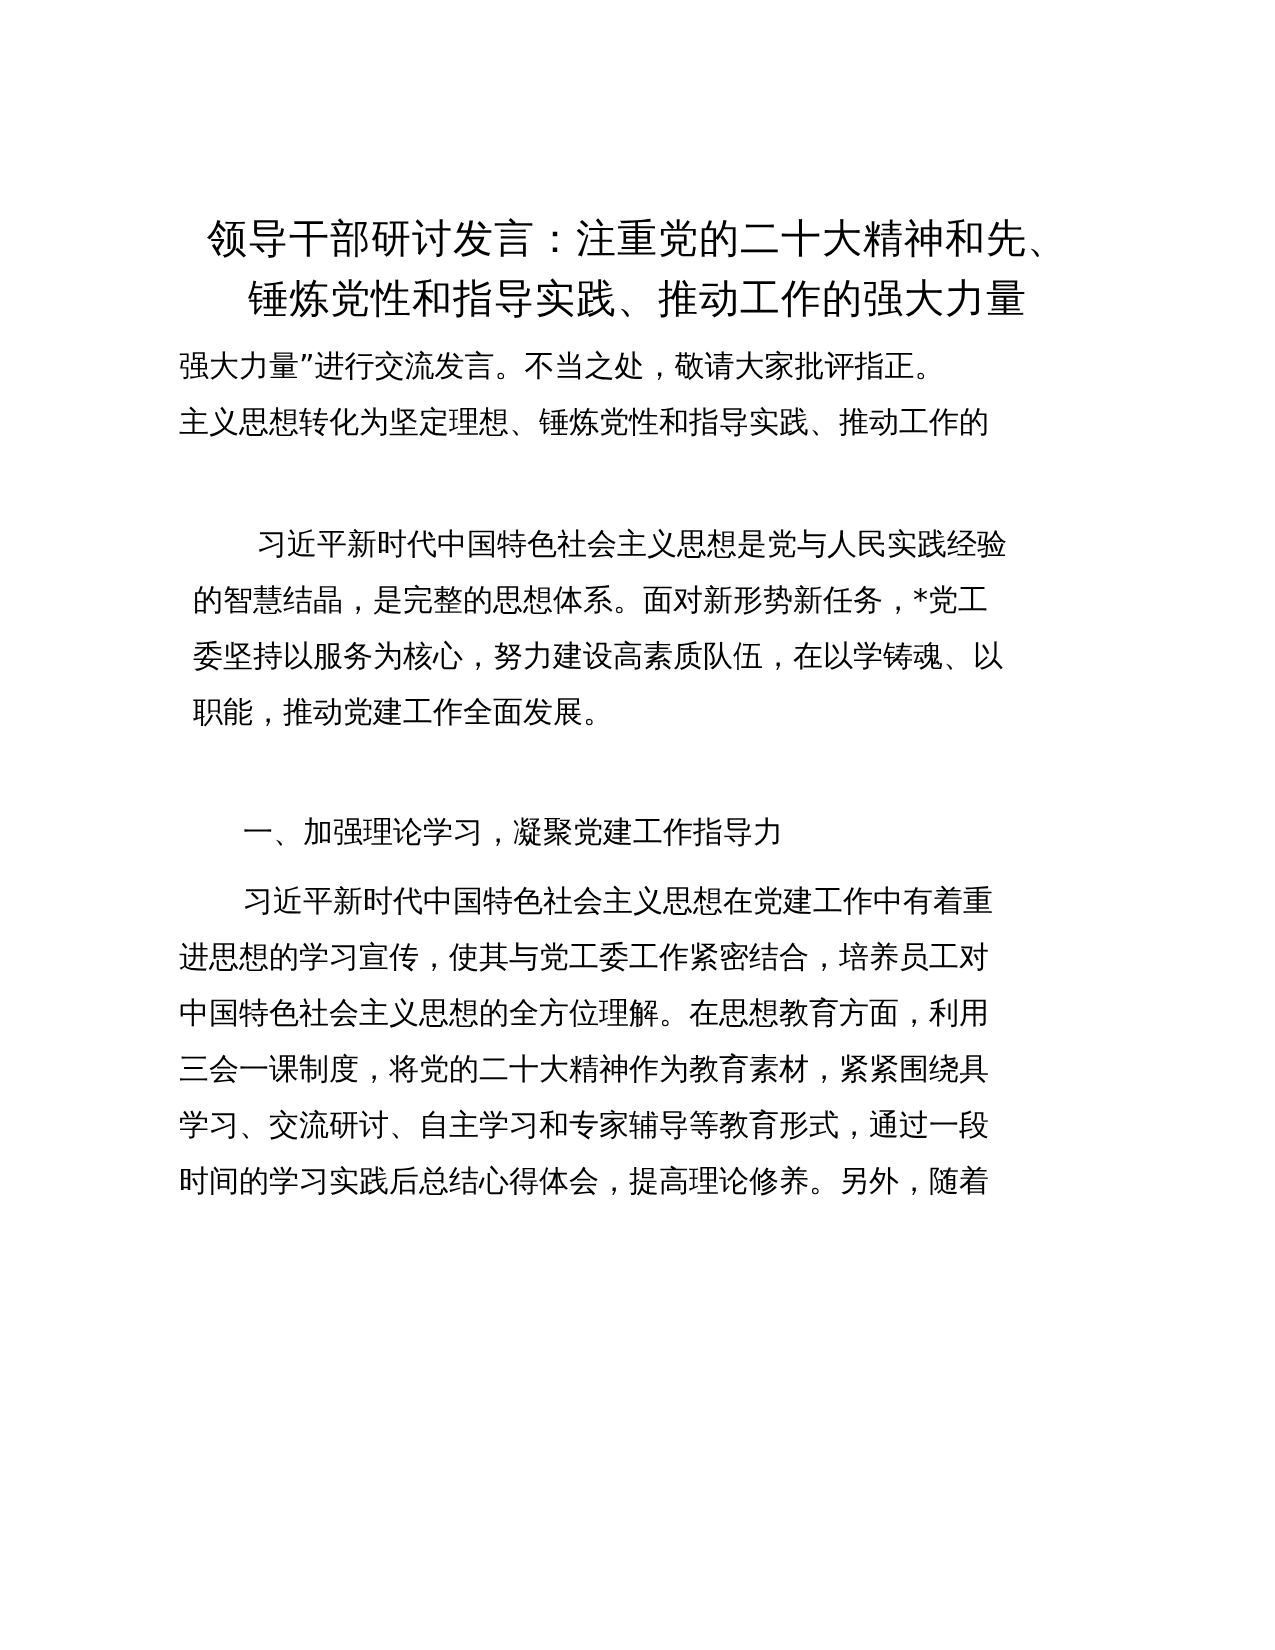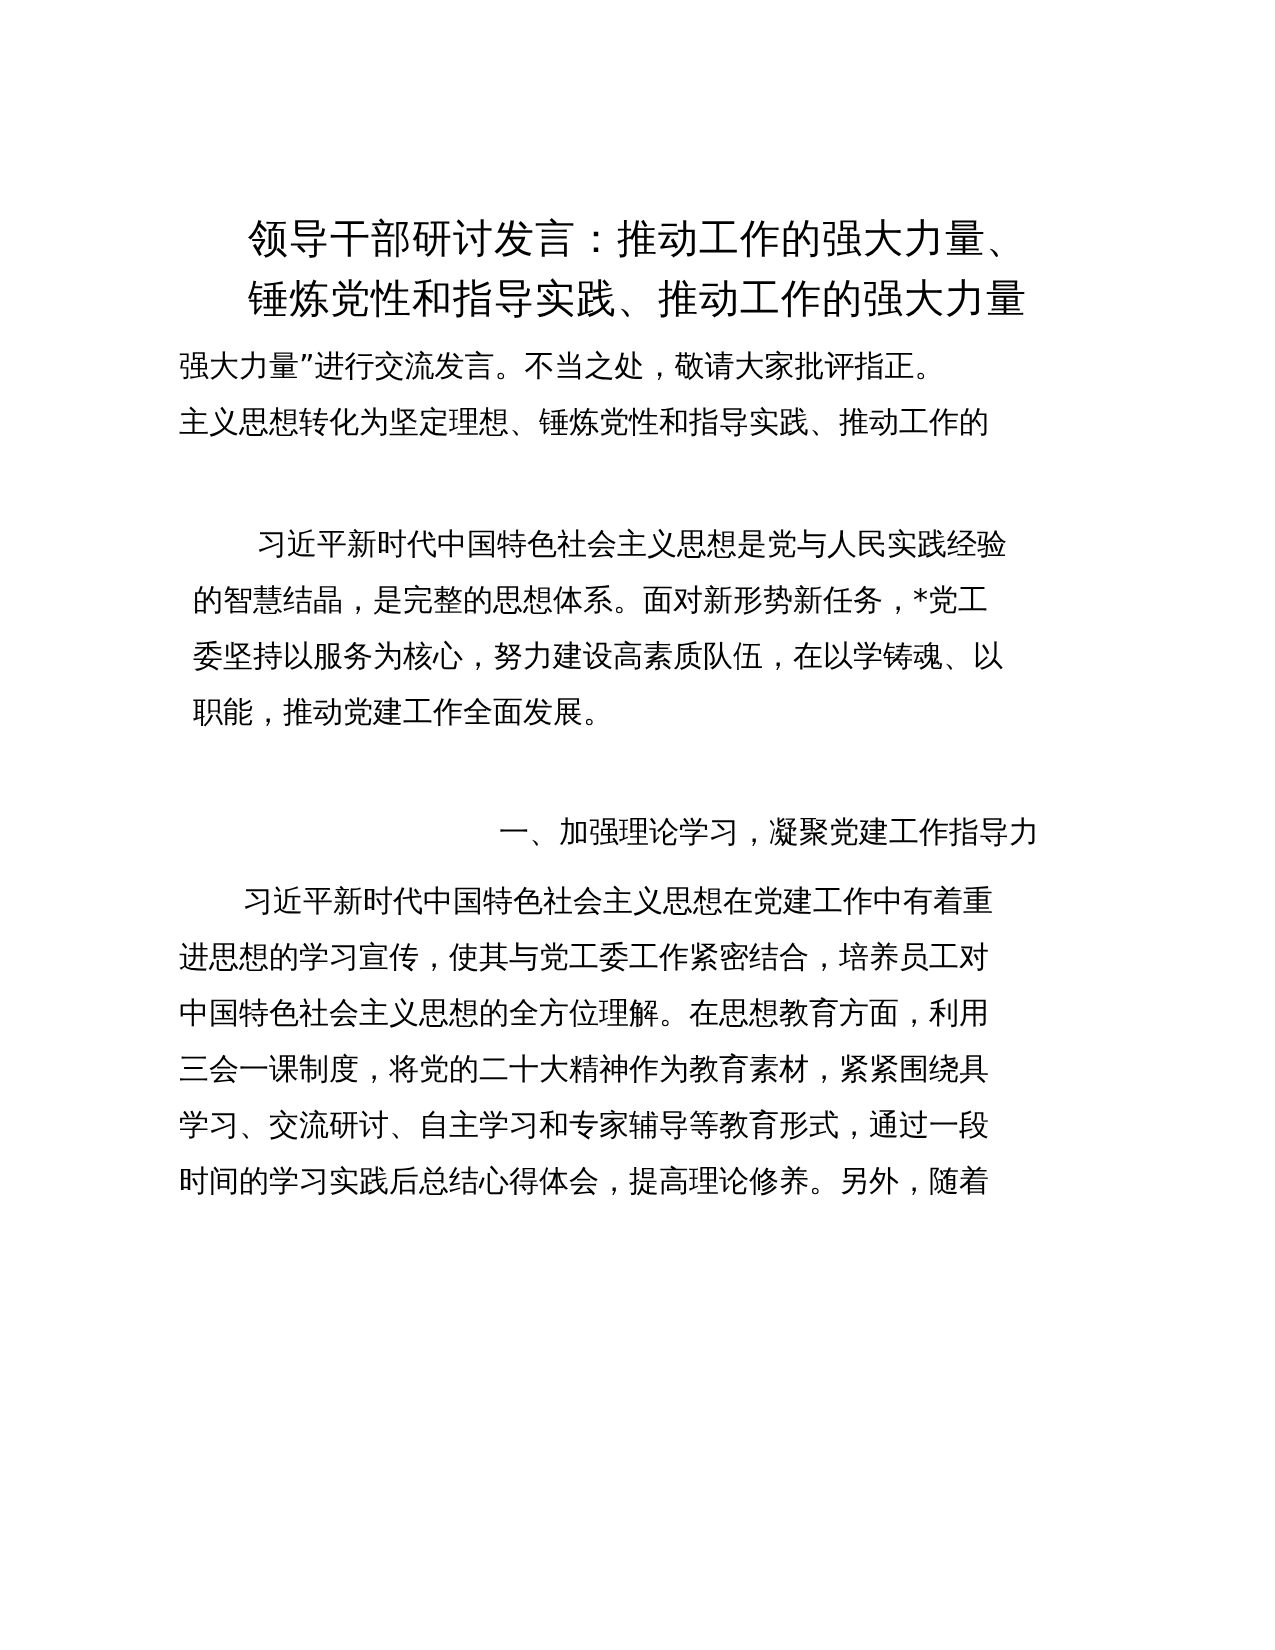--- a/index.html
+++ b/index.html
@@ -12,37 +12,37 @@
   .body { position: absolute; left: 179px; width: 860px; font-size: 30px; }
   .line { display: block; white-space: nowrap; height: 56px; line-height: 56px; }
   .line.indent { padding-left: 64px; }
 </style>
 </head>
 <body>
 
 <div class="page">
 
   <div class="title" style="top:208px;">
-    <span class="line" style="height:60px;line-height:60px;">领导干部研讨发言：推动工作的强大力量、</span>
+    <span class="line" style="height:60px;line-height:60px;">领导干部研讨发言：注重党的二十大精神和先、</span>
     <span class="line" style="height:60px;line-height:60px;">锤炼党性和指导实践、推动工作的强大力量</span>
   </div>
 
   <div class="body" style="top:338px;">
     <span class="line">强大力量”进行交流发言。不当之处，敬请大家批评指正。</span>
     <span class="line">主义思想转化为坚定理想、锤炼党性和指导实践、推动工作的</span>
   </div>
 
   <div class="body" style="top:516px;margin-left:14px;">
     <span class="line indent">习近平新时代中国特色社会主义思想是党与人民实践经验</span>
     <span class="line">的智慧结晶，是完整的思想体系。面对新形势新任务，*党工</span>
     <span class="line">委坚持以服务为核心，努力建设高素质队伍，在以学铸魂、以</span>
     <span class="line">职能，推动党建工作全面发展。</span>
   </div>
 
-  <div class="body" style="top:804px;text-align:right;">
+  <div class="body" style="top:804px;">
     <span class="line indent">一、加强理论学习，凝聚党建工作指导力</span>
   </div>
 
   <div class="body" style="top:873px;">
     <span class="line indent">习近平新时代中国特色社会主义思想在党建工作中有着重</span>
     <span class="line">进思想的学习宣传，使其与党工委工作紧密结合，培养员工对</span>
     <span class="line">中国特色社会主义思想的全方位理解。在思想教育方面，利用</span>
     <span class="line">三会一课制度，将党的二十大精神作为教育素材，紧紧围绕具</span>
     <span class="line">学习、交流研讨、自主学习和专家辅导等教育形式，通过一段</span>
     <span class="line">时间的学习实践后总结心得体会，提高理论修养。另外，随着</span>

